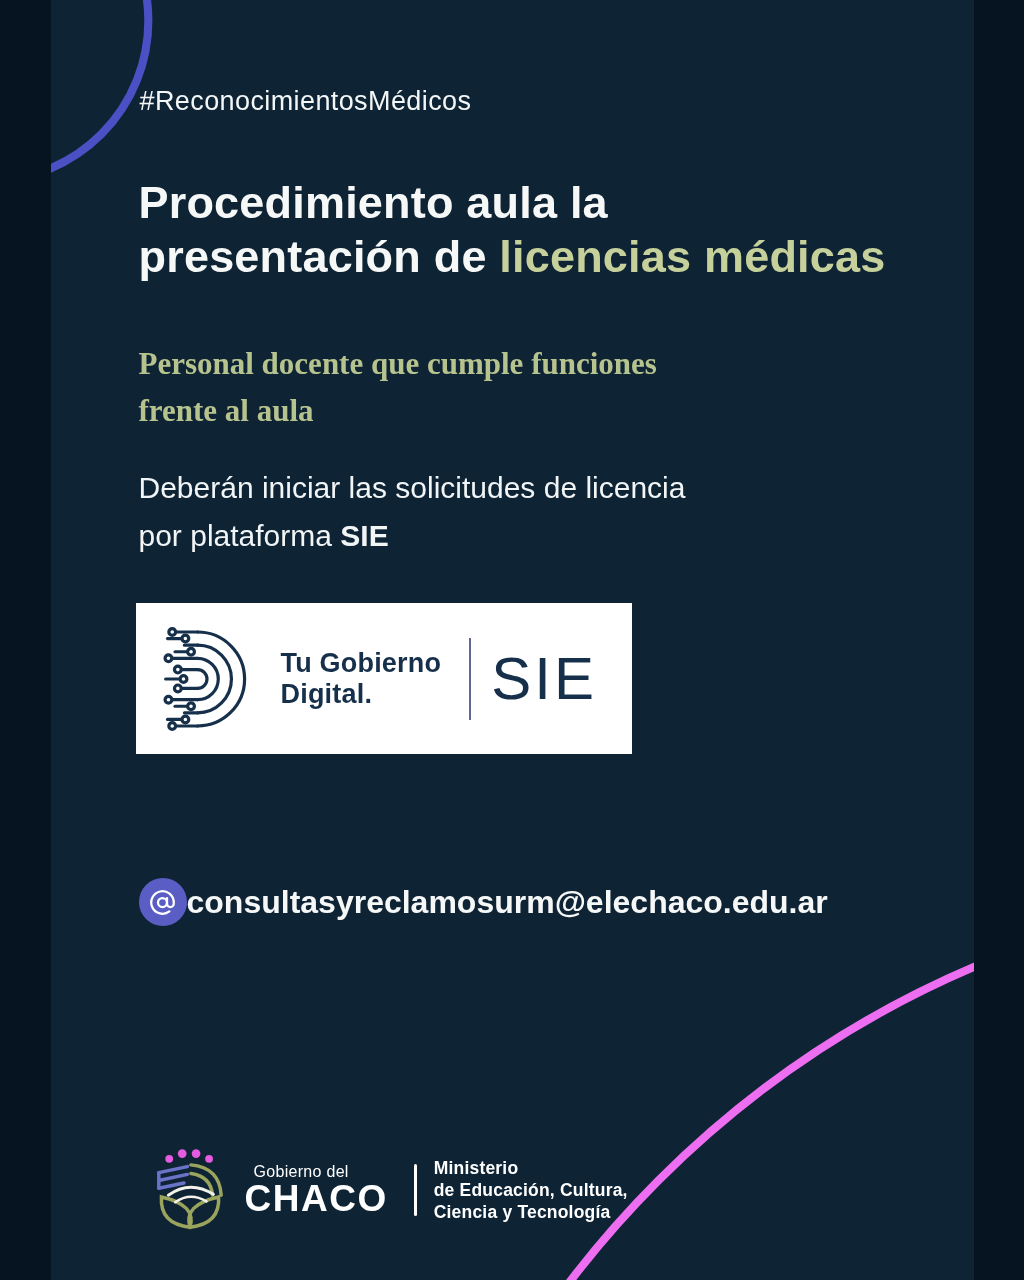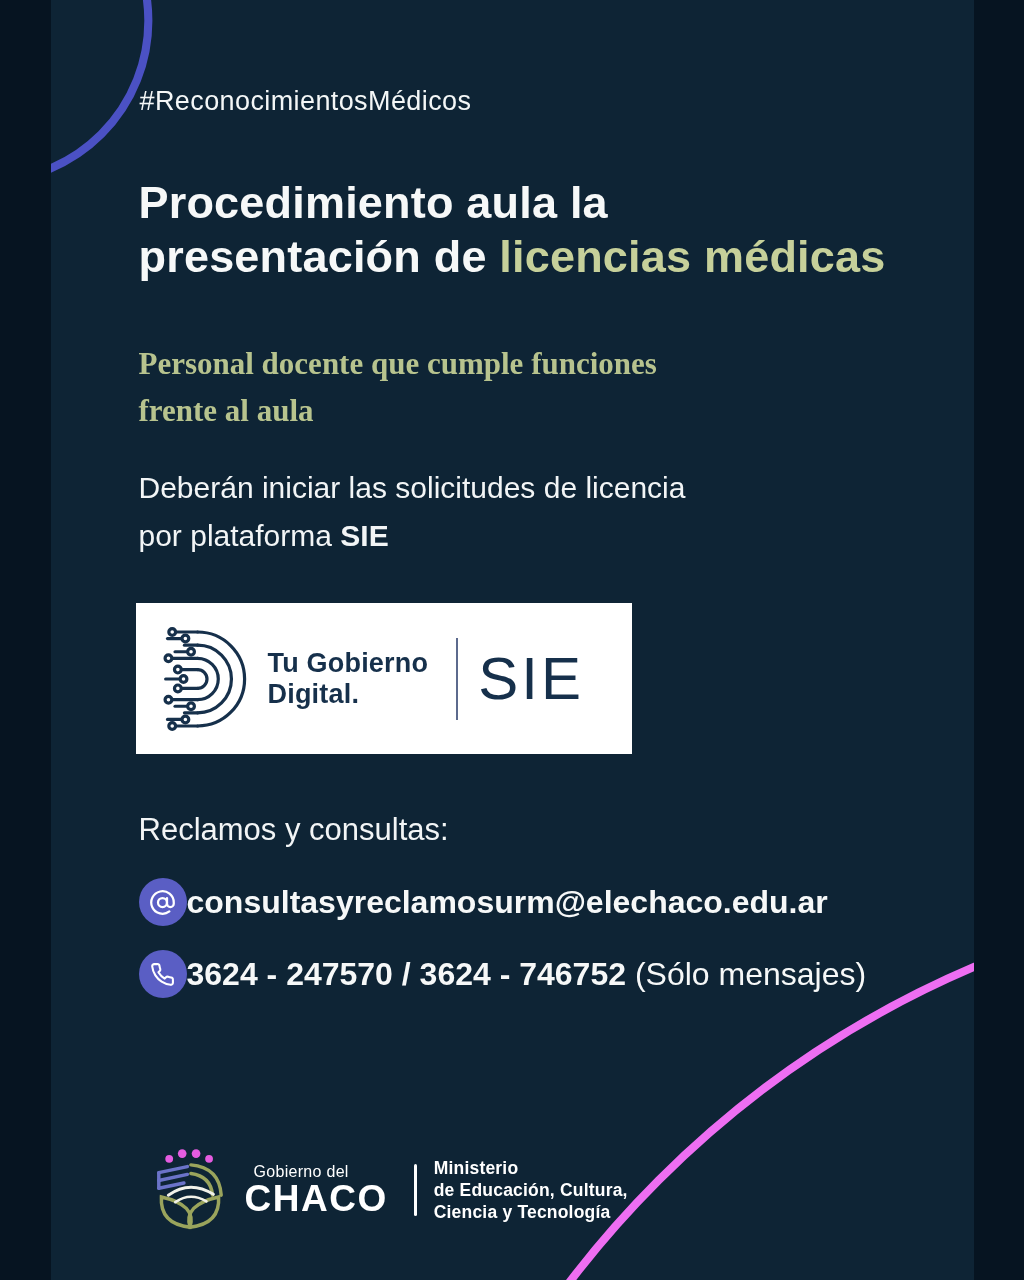--- a/index.html
+++ b/index.html
@@ -73,21 +73,21 @@
     left: 85px;
     top: 603px;
     width: 496px;
     height: 151px;
     background: #ffffff;
     display: flex;
     align-items: center;
     padding-left: 24px;
   }
   .sie-card .brand-text {
-    margin-left: 14px;
+    margin-left: 27px;
     color: #16304b;
     font-size: 27px;
     font-weight: 700;
     line-height: 31px;
     letter-spacing: 0.2px;
   }
   .sie-card .card-divider {
     width: 2px;
     height: 82px;
     background: #5c6a8d;
@@ -237,42 +237,31 @@
       </g>
     </svg>
     <div class="brand-text">
       <span>Tu Gobierno</span><br>
       <span>Digital.</span>
     </div>
     <div class="card-divider"></div>
     <div class="sie-wordmark">SIE</div>
   </div>
 
-  <div class="contact-heading">Reclamos y consultas:</div>
 
   <div class="contact-row email-row">
     <div class="icon-circle">
       <svg width="27" height="27" viewBox="0 0 24 24" fill="none" stroke="#ffffff" stroke-width="2" stroke-linecap="round" stroke-linejoin="round" aria-hidden="true">
         <circle cx="12" cy="12" r="4"></circle>
         <path d="M16 8v5a3 3 0 0 0 6 0v-1a10 10 0 1 0-3.92 7.94"></path>
       </svg>
     </div>
     <div class="row-text">consultasyreclamosurm@elechaco.edu.ar</div>
   </div>
 
-  <div class="contact-row phone-row">
-    <div class="icon-circle">
-      <svg width="25" height="25" viewBox="0 0 24 24" fill="none" stroke="#ffffff" stroke-width="2" stroke-linecap="round" stroke-linejoin="round" aria-hidden="true">
-        <path d="M22 16.92v3a2 2 0 0 1-2.18 2 19.79 19.79 0 0 1-8.63-3.07 19.5 19.5 0 0 1-6-6 19.79 19.79 0 0 1-3.07-8.67A2 2 0 0 1 4.11 2h3a2 2 0 0 1 2 1.72 12.84 12.84 0 0 0 .7 2.81 2 2 0 0 1-.45 2.11L8.09 9.91a16 16 0 0 0 6 6l1.27-1.27a2 2 0 0 1 2.11-.45 12.84 12.84 0 0 0 2.81.7A2 2 0 0 1 22 16.92z"></path>
-      </svg>
-    </div>
-    <div class="row-text">
-      <span>3624 - 247570 / 3624 - 746752</span><span class="light"> (Sólo mensajes)</span>
-    </div>
-  </div>
 
   <div class="footer">
     <svg width="78" height="88" viewBox="0 0 90 100" fill="none" aria-hidden="true">
       <circle cx="21" cy="14" r="4.5" fill="#e55ce0"></circle>
       <circle cx="36" cy="8" r="5" fill="#e55ce0"></circle>
       <circle cx="52" cy="8" r="5" fill="#e55ce0"></circle>
       <circle cx="67" cy="14" r="4.5" fill="#e55ce0"></circle>
       <g stroke="#6b73c9" stroke-width="4" stroke-linecap="round" fill="none">
         <path d="M9 30 L42 23"></path>
         <path d="M9 39 L42 32"></path>

